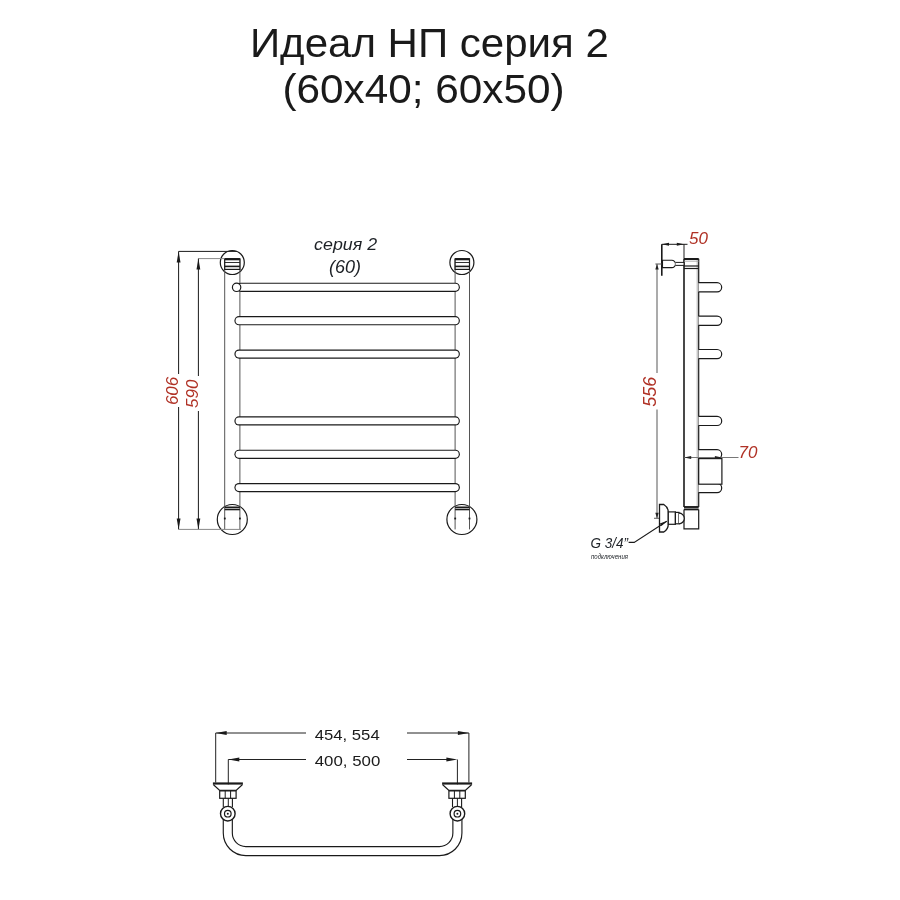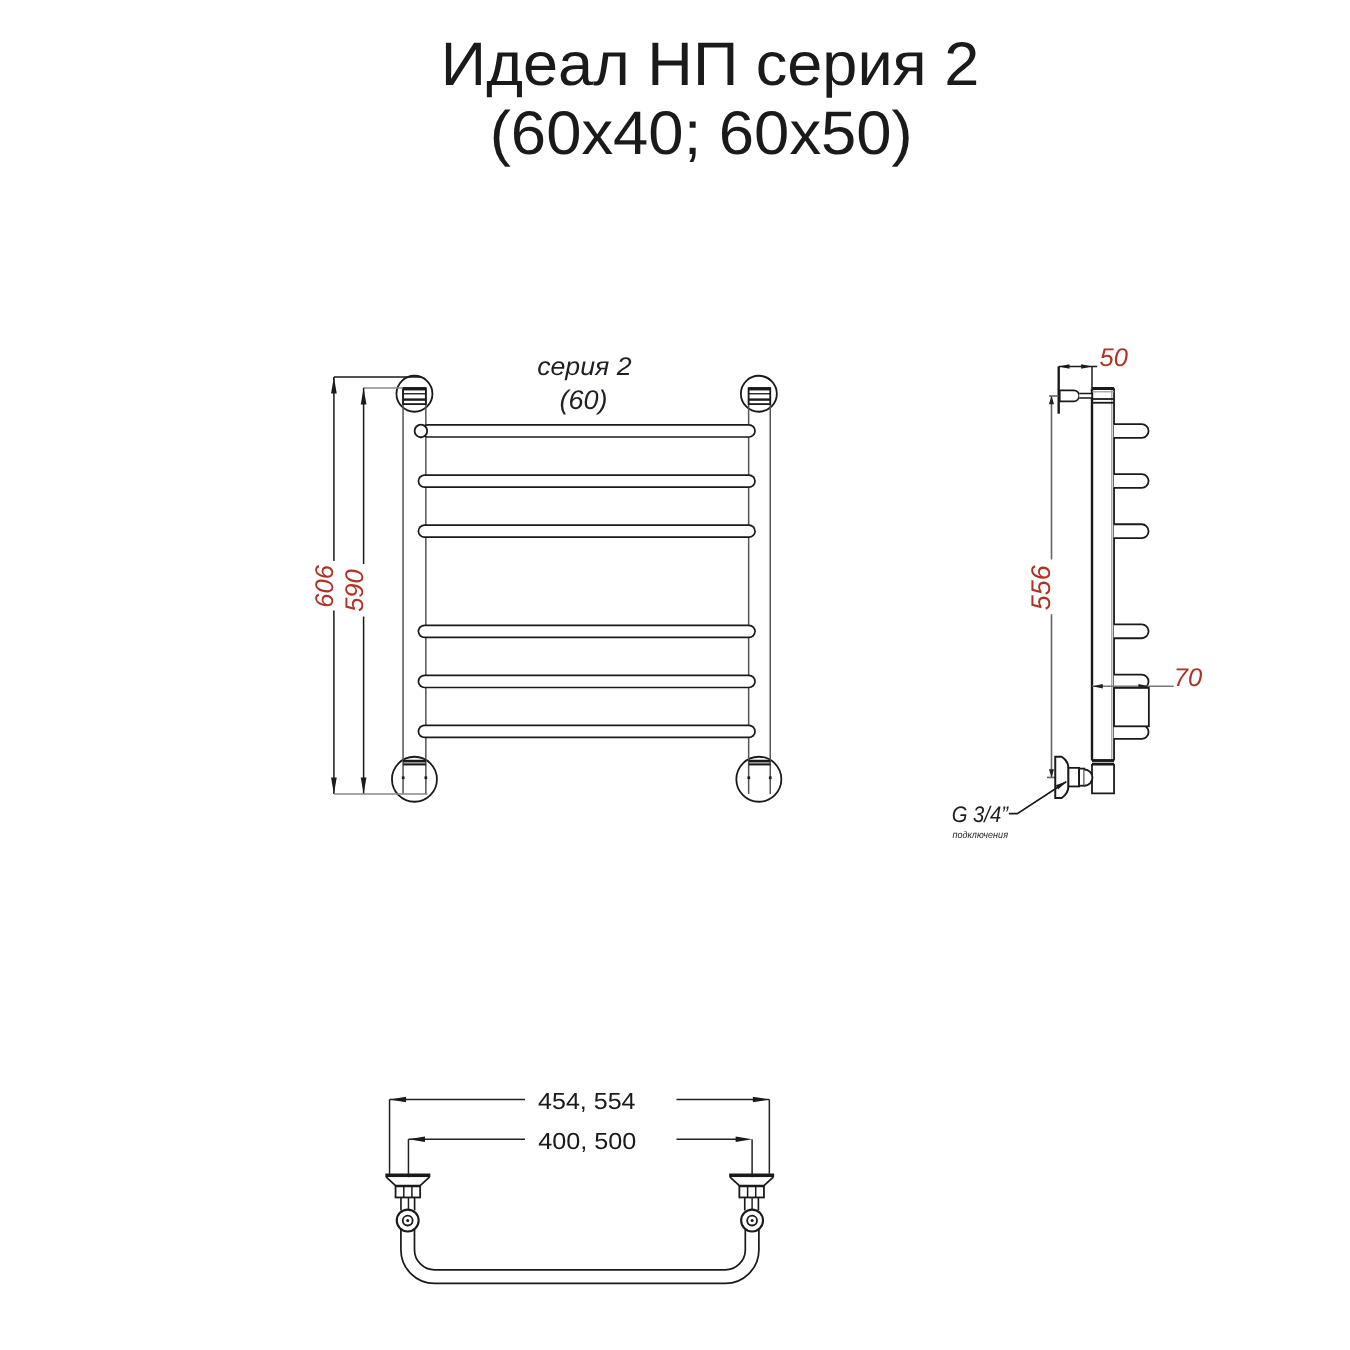--- a/index.html
+++ b/index.html
@@ -1,16 +1,16 @@
 <!DOCTYPE html>
 <html><head>
 <meta charset="utf-8">
 <style>
   html,body{margin:0;padding:0;background:#ffffff;}
-  .page{width:716px;height:900px;position:relative;font-family:"Liberation Sans",sans-serif;margin-left:44px;}
+  .page{width:716px;height:900px;position:relative;font-family:"Liberation Sans",sans-serif;}
   svg{position:absolute;top:0;left:0;}
   text{font-family:"Liberation Sans",sans-serif;}
   .red{fill:#b03226;font-style:italic;}
   .blk{fill:#1a1a1a;}
   .it{fill:#1d2126;font-style:italic;}
 </style>
 </head>
 <body>
 <div class="page">
 <svg width="900" height="900" viewBox="0 0 900 900">

